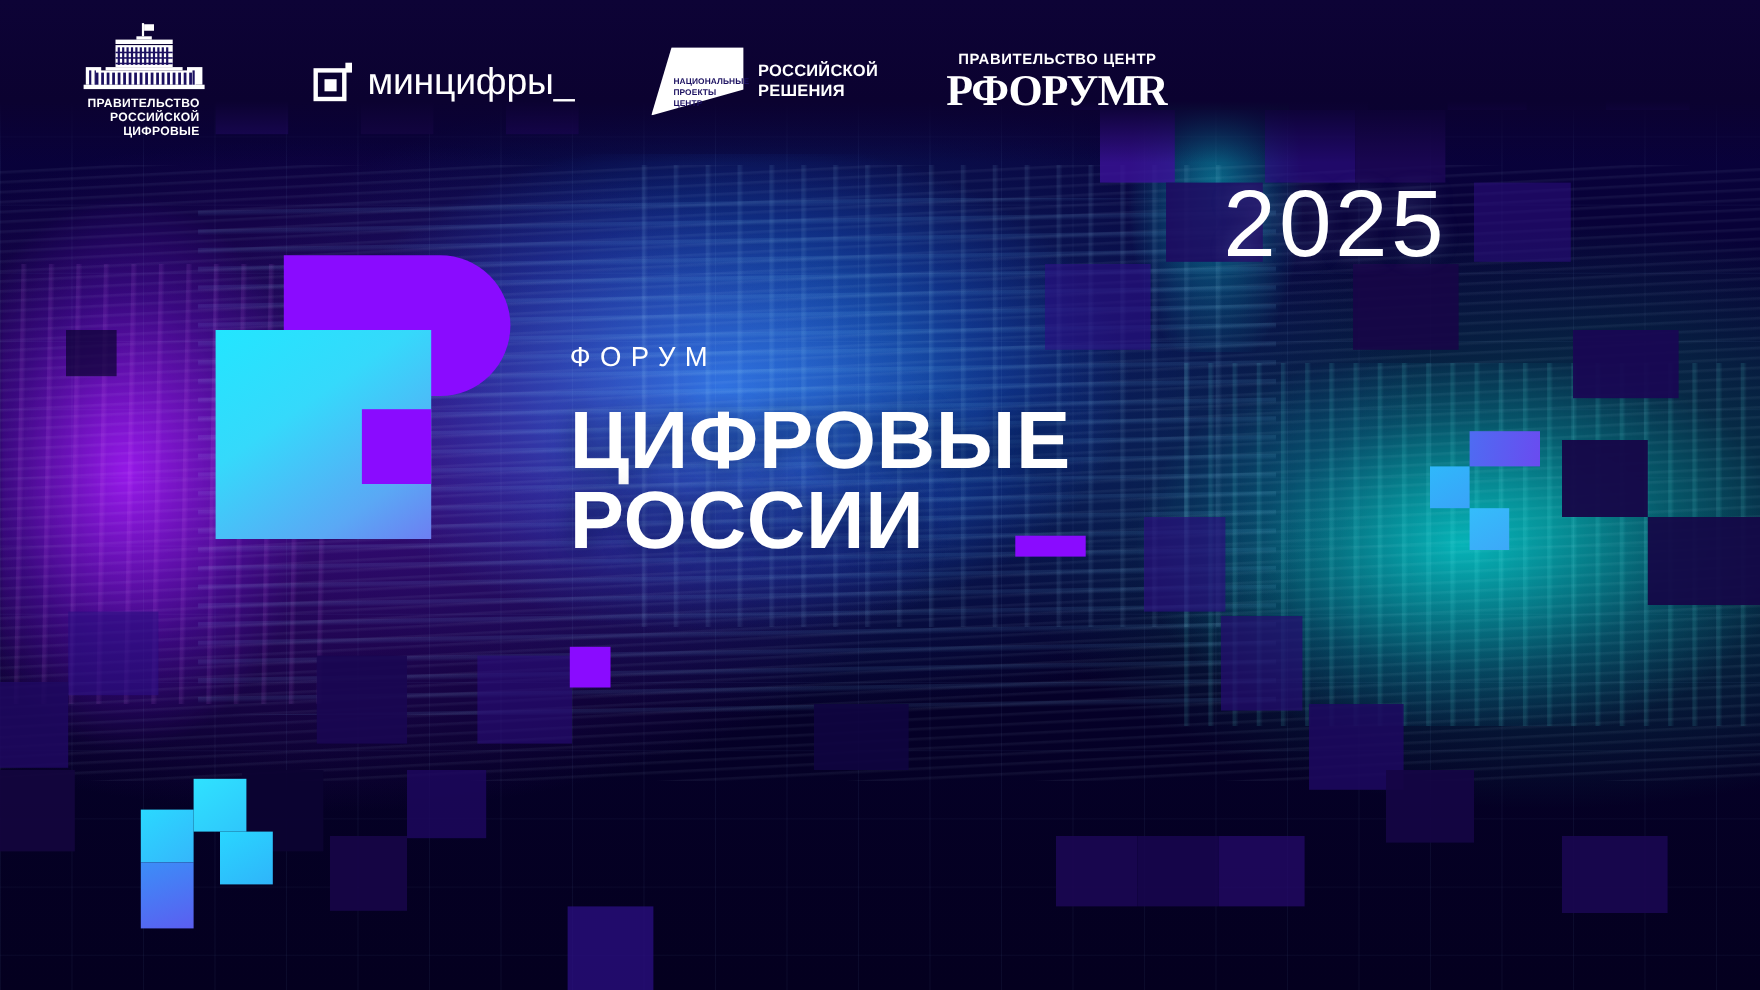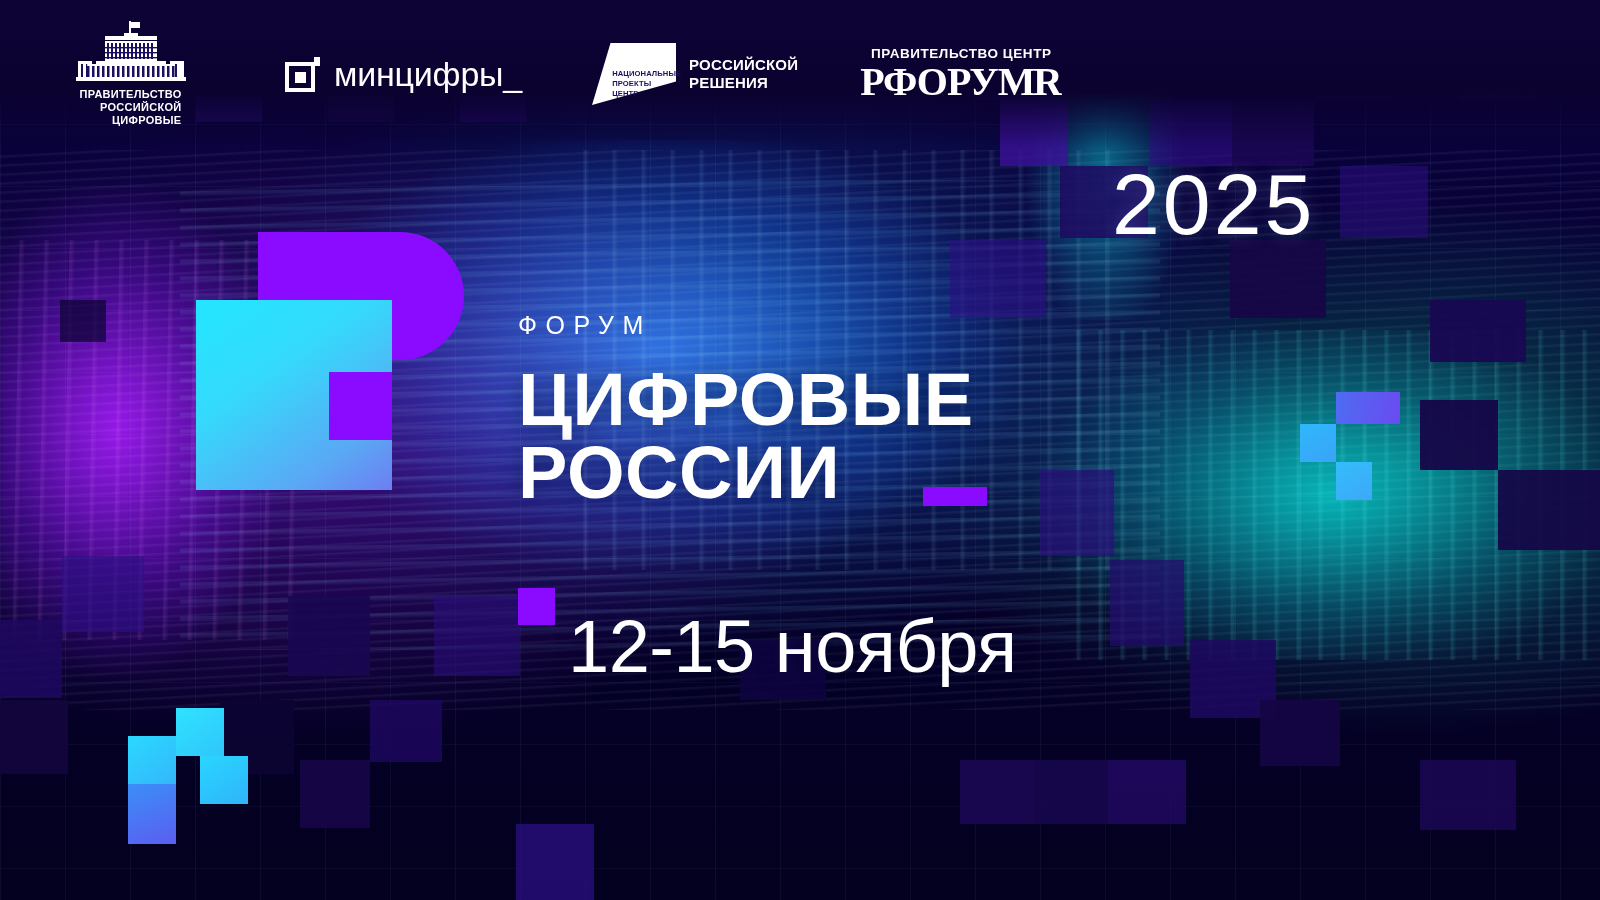--- a/index.html
+++ b/index.html
@@ -421,16 +421,15 @@
     <div class="headline">
       <span>ЦИФРОВЫЕ</span>
       <span class="l2">
         <span>РОССИИ</span>
         <span class="under"></span>
       </span>
     </div>
   </div>
 
   <span class="date-tile"></span>
-  <div class="dates">12-15 ноября</div>
   <div class="year">2025</div>
 
 </div>
 
 </body></html>

